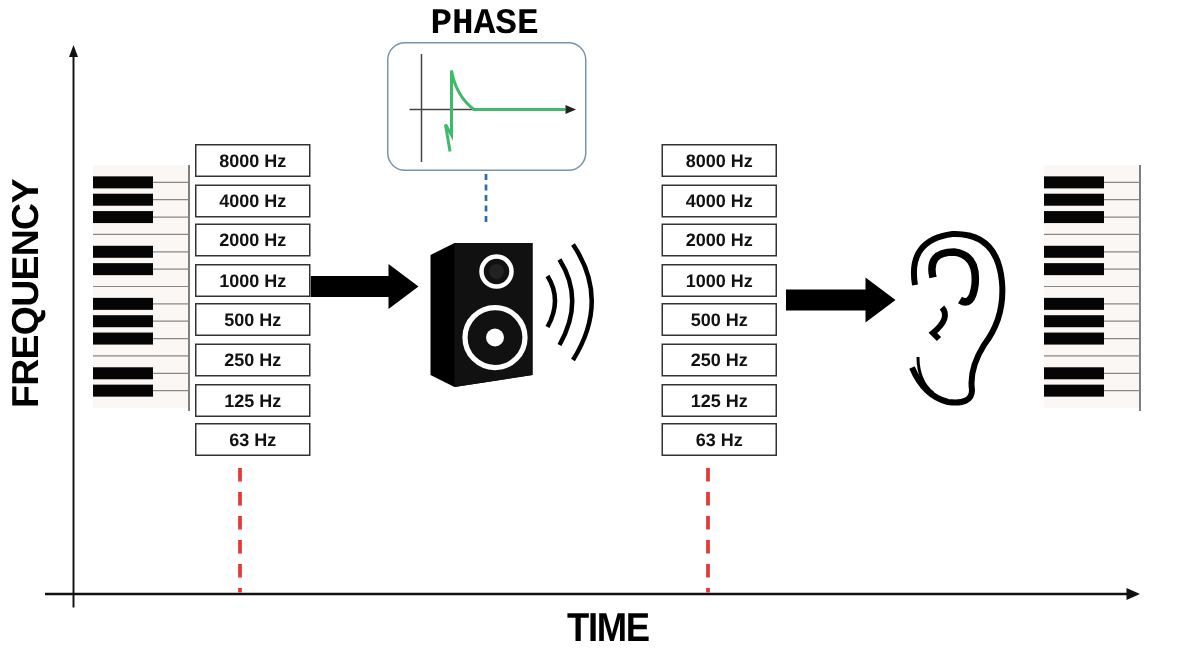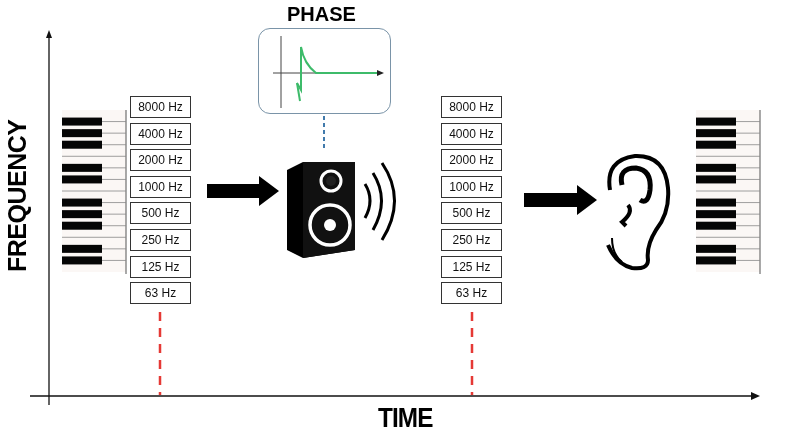--- a/index.html
+++ b/index.html
@@ -1,26 +1,26 @@
 <!DOCTYPE html>
 <html><head>
 <meta charset="utf-8">
 <style>
   html, body { margin:0; padding:0; background:#ffffff; }
   body { width:796px; height:443px; position:relative; overflow:hidden; font-family:"Liberation Sans", sans-serif; }
   .abs { position:absolute; }
   .freq-box {
-    position:absolute; width:61px; height:22px; border:1px solid #333; background:#fff;
-    font-family:"Liberation Sans", sans-serif; font-weight:normal; font-size:12px; color:#111;
+    position:absolute; width:77px; height:22px; border:1px solid #333; background:#fff;
+    font-family:"Liberation Sans", sans-serif; font-weight:bold; font-size:12px; color:#111;
     display:flex; align-items:center; justify-content:center; box-sizing:border-box;
   }
   .axis-label { position:absolute; font-weight:bold; color:#000; font-family:"Liberation Sans", sans-serif; }
   #time-label { left:378px; top:403px; font-size:27px; letter-spacing:-1px; transform:scaleX(0.9); transform-origin:left top; }
   #freq-label { left:3px; top:272px; font-size:25px; transform:rotate(-90deg); transform-origin:left top; letter-spacing:-0.5px; }
-  #phase-title { left:287px; top:3px; font-size:20px; }
+  #phase-title { left:287px; top:3px; font-size:24px;font-family:Liberation Mono, monospace; }
   #phase-box { left:258px; top:28px; width:133px; height:86px; border:1.5px solid #7a94a8; border-radius:12px; box-sizing:border-box; background:#fff; }
   svg { position:absolute; overflow:visible; }
 </style>
 </head>
 <body>
 
 <svg width="796" height="443" style="left:0;top:0;">
   <line x1="49" y1="405" x2="49" y2="36" stroke="#111" stroke-width="1.3"></line>
   <polygon points="49,30 46,38 52,38" fill="#111"></polygon>
   <line x1="30" y1="396" x2="752" y2="396" stroke="#111" stroke-width="1.6"></line>

